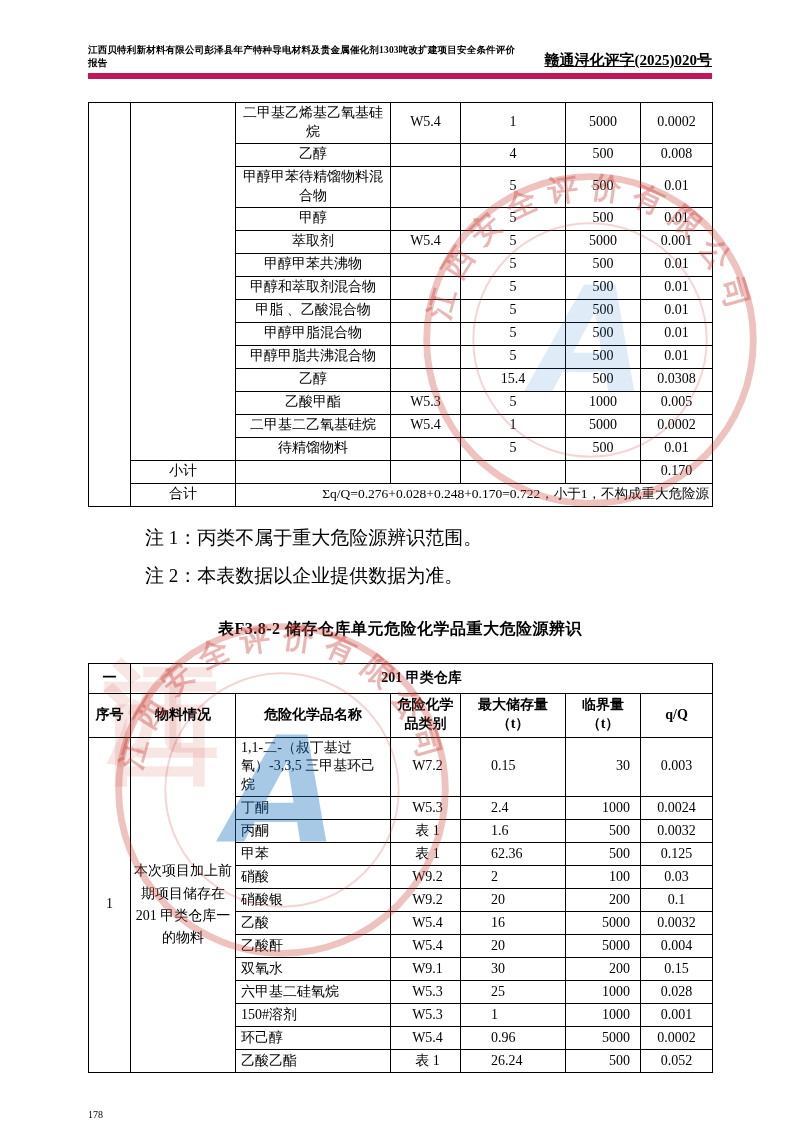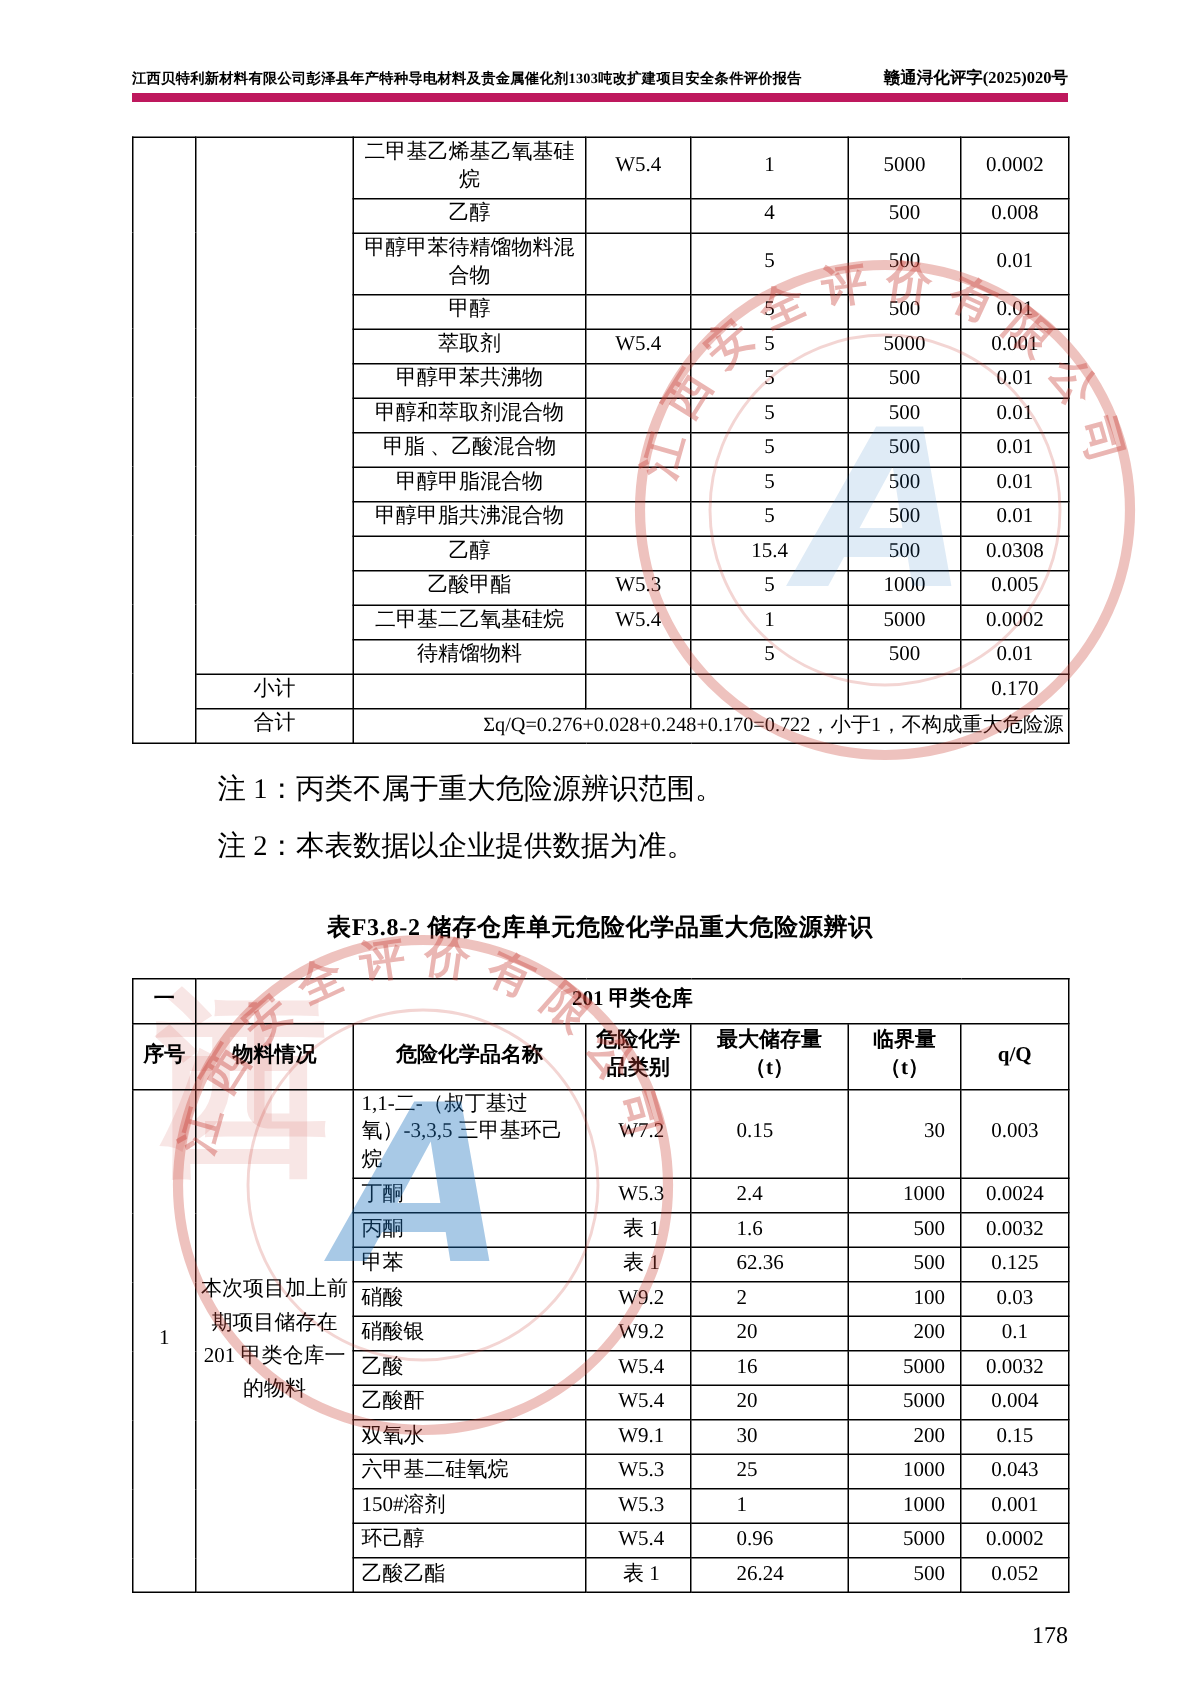--- a/index.html
+++ b/index.html
@@ -22,21 +22,21 @@
   }
   .doc-header {
     display: flex;
     justify-content: space-between;
     align-items: flex-end;
     font-weight: bold;
     border-bottom: 6px solid #be185d;
     padding-bottom: 3px;
   }
   .doc-header .hl { font-size: 9.5px; letter-spacing: 0.2px; }
-  .doc-header .hr { font-size: 11px; white-space: nowrap; margin-left: 24px; }
+  .doc-header .hr { font-size: 15px; white-space: nowrap; margin-left: 24px; text-decoration: underline; }
 
   table.t {
     margin-top: 23px;
     border-collapse: collapse;
     table-layout: fixed;
     width: 624px;
     font-size: 14px;
   }
   .t td, .t th {
     border: 1px solid #000;
@@ -64,21 +64,21 @@
   .t2 th { font-weight: bold; }
   .t2 tr.group-row { height: 30px; }
   .t2 tr.group-row td { font-weight: bold; }
   .t2 tr.hdr-row { height: 44px; }
   .t2 td.name { text-align: left; padding-left: 5px; }
   .t2 td.cls  { text-align: center; padding-left: 7px; }
   .t2 td.qty  { text-align: left; padding-left: 30px; }
   .t2 td.lim  { text-align: right; padding-right: 10px; }
   .t2 td.material-cell { line-height: 1.6; }
 
-  .page-num { text-align: right; font-size: 16px; margin-top: 20px; }
+  .page-num { text-align: left; font-size: 10px; margin-top: 36px; }
 
   
   .seal { position: absolute; width: 350px; height: 350px; pointer-events: none; z-index: 3; }
   .seal-1 { left: 415px; top: 165px; }
   .seal-2 { left: 107px; top: 615px; }
   .seal-ring  { fill: none; stroke: rgba(201,64,54,0.32); stroke-width: 7; }
   .seal-ring2 { fill: none; stroke: rgba(201,64,54,0.22); stroke-width: 2; }
   .seal-text  { font-size: 31px; letter-spacing: 11px; fill: rgba(201,64,54,0.38); font-weight: bold; }
   .seal-letter {
     font-size: 150px; font-weight: bold; font-style: italic;
@@ -343,21 +343,21 @@
           <td class="cls">W9.1</td>
           <td class="qty">30</td>
           <td class="lim">200</td>
           <td>0.15</td>
         </tr>
       <tr>
           <td class="name">六甲基二硅氧烷</td>
           <td class="cls">W5.3</td>
           <td class="qty">25</td>
           <td class="lim">1000</td>
-          <td>0.043</td>
+          <td>0.028</td>
         </tr>
       <tr>
           <td class="name">150#溶剂</td>
           <td class="cls">W5.3</td>
           <td class="qty">1</td>
           <td class="lim">1000</td>
           <td>0.001</td>
         </tr>
       <tr>
           <td class="name">环己醇</td>

